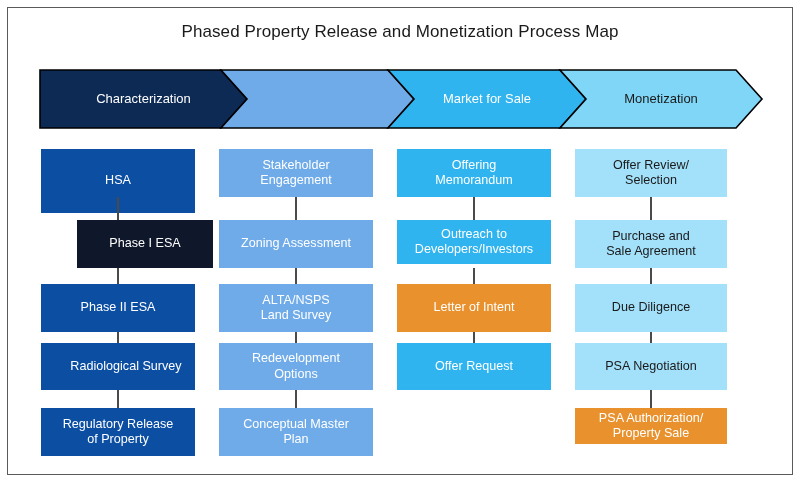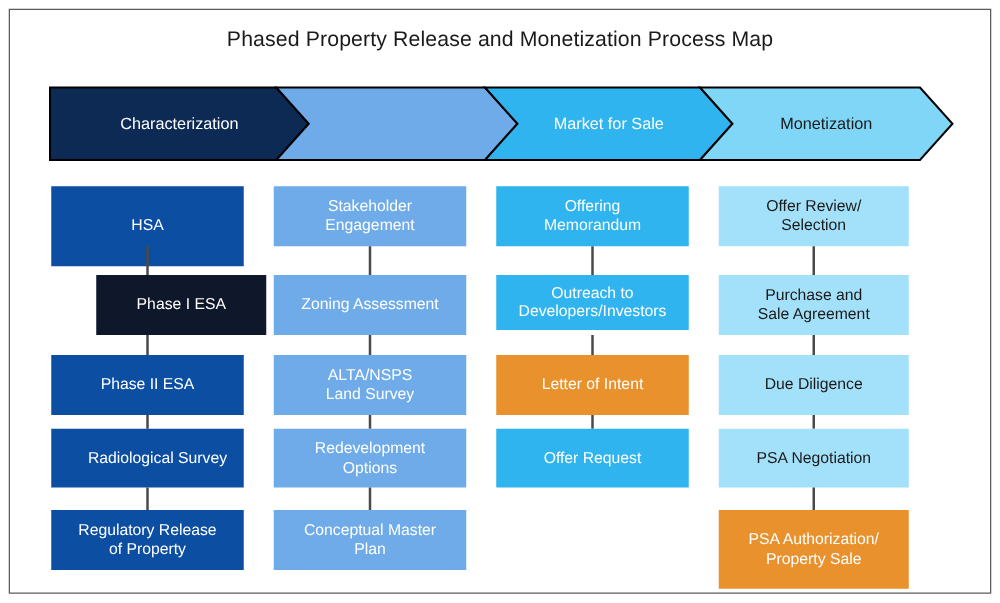--- a/index.html
+++ b/index.html
@@ -184,18 +184,18 @@
         </div>
         <div class="connector" style="top: 268px; height: 16px; left: 75px; background: rgb(74, 74, 74);"></div>
         <div class="node" style="left: 0px; top: 284px; width: 152px; height: 48px; background: rgb(163, 225, 251); color: rgb(26, 26, 26);">
           <span>Due Diligence</span>
         </div>
         <div class="connector" style="top: 332px; height: 11px; left: 75px; background: rgb(74, 74, 74);"></div>
         <div class="node" style="left: 0px; top: 343px; width: 152px; height: 47px; background: rgb(163, 225, 251); color: rgb(26, 26, 26);">
           <span>PSA Negotiation</span>
         </div>
         <div class="connector" style="top: 390px; height: 18px; left: 75px; background: rgb(74, 74, 74);"></div>
-        <div class="node" style="left: 0px; top: 408px; width: 152px; height: 63px; background: rgb(232, 145, 45); color: rgb(255, 255, 255);">
+        <div class="node" style="left: 0px; top: 408px; width: 152px; height: 36px; background: rgb(232, 145, 45); color: rgb(255, 255, 255);">
           <span>PSA Authorization/<br>Property Sale</span>
         </div>
       </div>
     </div>
 </div>
 
 </body></html>

